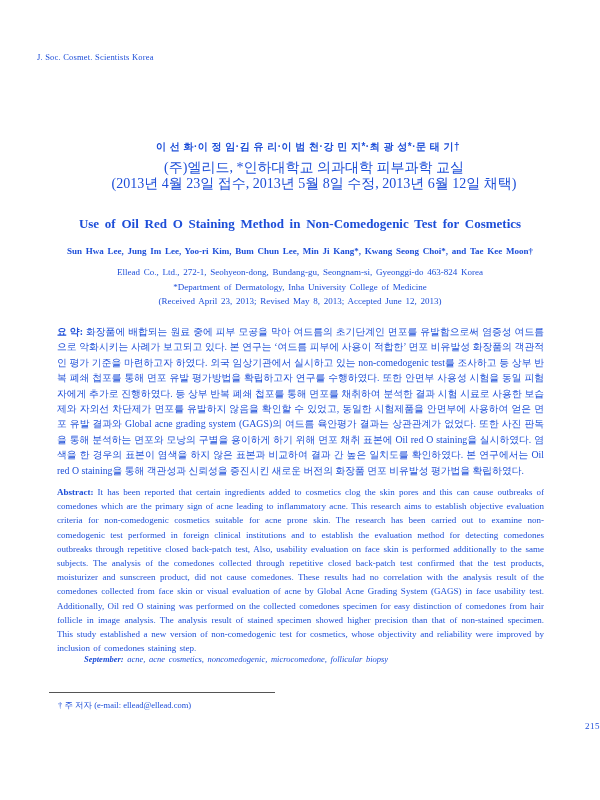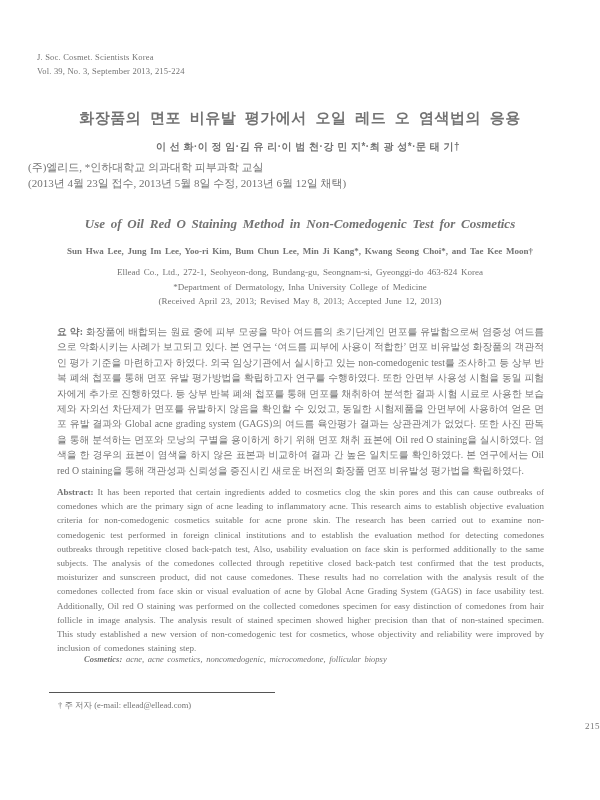--- a/index.html
+++ b/index.html
@@ -2,21 +2,21 @@
 <html><head>
 <meta charset="utf-8">
 <style>
   html, body { margin: 0; padding: 0; background: #ffffff; }
   .page {
     position: relative;
     width: 600px;
     height: 800px;
     background: #ffffff;
     font-family: "Liberation Serif", serif;
-    color: #737373;
+    color: #1d4ed8;
     overflow: hidden;
   }
   .journal-header {
     position: absolute;
     left: 37px;
     top: 51px;
     font-size: 8.5px;
     line-height: 13.5px;
     letter-spacing: 0.2px;
   }
@@ -39,34 +39,33 @@
     font-family: "Liberation Sans", sans-serif;
     font-weight: bold;
     font-size: 10px;
     letter-spacing: 0.5px;
     padding-left: 16px;
   }
   .affil-ko {
     position: absolute;
     left: 0; right: 0;
     top: 160px;
-    text-align: left;
-    font-size: 11px;
+    text-align: center;
+    font-size: 14px;
     line-height: 15.5px;
     margin-left: 28px;
   }
   .title-en {
     position: absolute;
     left: 0; right: 0;
     top: 216px;
     text-align: center;
     font-weight: bold;
     font-size: 13px;
     word-spacing: 2.5px;
-    font-style: italic;
   }
   .authors-en {
     position: absolute;
     left: 0; right: 0;
     top: 246px;
     text-align: center;
     font-weight: bold;
     font-size: 9px;
     word-spacing: 1.5px;
   }
@@ -129,24 +128,22 @@
     letter-spacing: 0.5px;
   }
 </style>
 </head>
 <body>
 
 <div class="page">
 
   <div class="journal-header">
     <div>J. Soc. Cosmet. Scientists Korea</div>
-    <div>Vol. 39, No. 3, September 2013, 215-224</div>
   </div>
 
-  <div class="title-ko">화장품의 면포 비유발 평가에서 오일 레드 오 염색법의 응용</div>
 
   <div class="authors-ko">이 선 화·이 정 임·김 유 리·이 범 천·강 민 지*·최 광 성*·문 태 기†</div>
 
   <div class="affil-ko">
     <div>(주)엘리드, *인하대학교 의과대학 피부과학 교실</div>
     <div>(2013년 4월 23일 접수, 2013년 5월 8일 수정, 2013년 6월 12일 채택)</div>
   </div>
 
   <div class="title-en">Use of Oil Red O Staining Method in Non-Comedogenic Test for Cosmetics</div>
 
@@ -163,21 +160,21 @@
       <span class="b">요 약:</span>
       <span>화장품에 배합되는 원료 중에 피부 모공을 막아 여드름의 초기단계인 면포를 유발함으로써 염증성 여드름으로 악화시키는 사례가 보고되고 있다. 본 연구는 ‘여드름 피부에 사용이 적합한’ 면포 비유발성 화장품의 객관적인 평가 기준을 마련하고자 하였다. 외국 임상기관에서 실시하고 있는 non-comedogenic test를 조사하고 등 상부 반복 폐쇄 첩포를 통해 면포 유발 평가방법을 확립하고자 연구를 수행하였다. 또한 안면부 사용성 시험을 동일 피험자에게 추가로 진행하였다. 등 상부 반복 폐쇄 첩포를 통해 면포를 채취하여 분석한 결과 시험 시료로 사용한 보습제와 자외선 차단제가 면포를 유발하지 않음을 확인할 수 있었고, 동일한 시험제품을 안면부에 사용하여 얻은 면포 유발 결과와 Global acne grading system (GAGS)의 여드름 육안평가 결과는 상관관계가 없었다. 또한 사진 판독을 통해 분석하는 면포와 모낭의 구별을 용이하게 하기 위해 면포 채취 표본에 Oil red O staining을 실시하였다. 염색을 한 경우의 표본이 염색을 하지 않은 표본과 비교하여 결과 간 높은 일치도를 확인하였다. 본 연구에서는 Oil red O staining을 통해 객관성과 신뢰성을 증진시킨 새로운 버전의 화장품 면포 비유발성 평가법을 확립하였다.</span>
     </div>
     <div class="abstract-en">
       <span class="b">Abstract:</span>
       <span>It has been reported that certain ingredients added to cosmetics clog the skin pores and this can cause outbreaks of comedones which are the primary sign of acne leading to inflammatory acne. This research aims to establish objective evaluation criteria for non-comedogenic cosmetics suitable for acne prone skin. The research has been carried out to examine non-comedogenic test performed in foreign clinical institutions and to establish the evaluation method for detecting comedones outbreaks through repetitive closed back-patch test, Also, usability evaluation on face skin is performed additionally to the same subjects. The analysis of the comedones collected through repetitive closed back-patch test confirmed that the test products, moisturizer and sunscreen product, did not cause comedones. These results had no correlation with the analysis result of the comedones collected from face skin or visual evaluation of acne by Global Acne Grading System (GAGS) in face usability test. Additionally, Oil red O staining was performed on the collected comedones specimen for easy distinction of comedones from hair follicle in image analysis. The analysis result of stained specimen showed higher precision than that of non-stained specimen. This study established a new version of non-comedogenic test for cosmetics, whose objectivity and reliability were improved by inclusion of comedones staining step.</span>
     </div>
   </div>
 
   <div class="keywords">
-    <span class="b">Cosmetics:</span>
+    <span class="b">September:</span>
     <span>acne, acne cosmetics, noncomedogenic, microcomedone, follicular biopsy</span>
   </div>
 
   <div class="footnote-rule"></div>
 
   <div class="footnote">† 주 저자 (e-mail: ellead@ellead.com)</div>
 
   <div class="page-number">215</div>
 
 </div>

